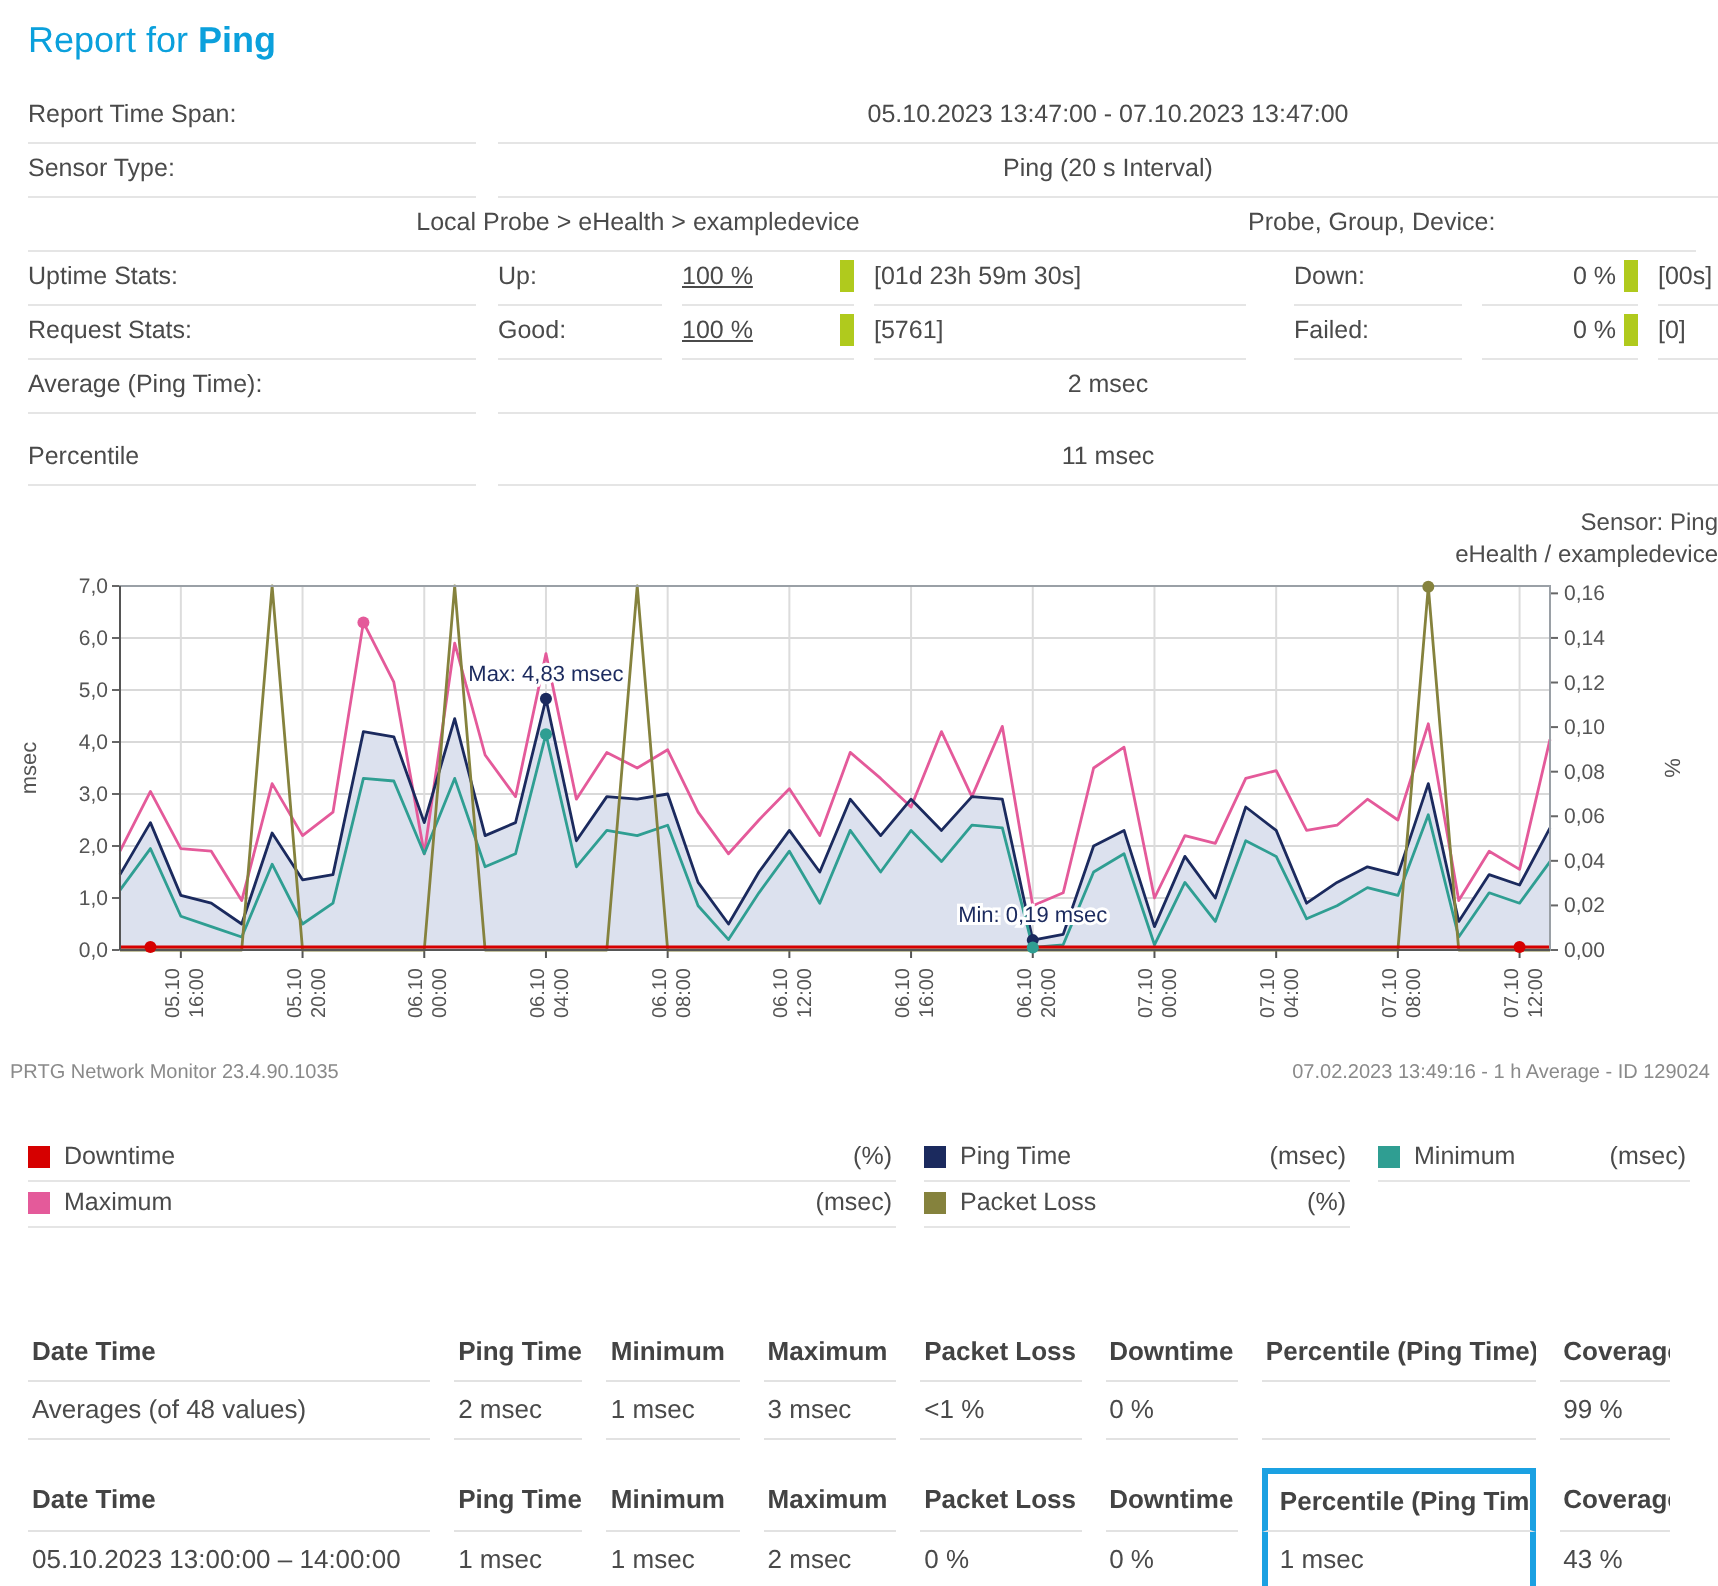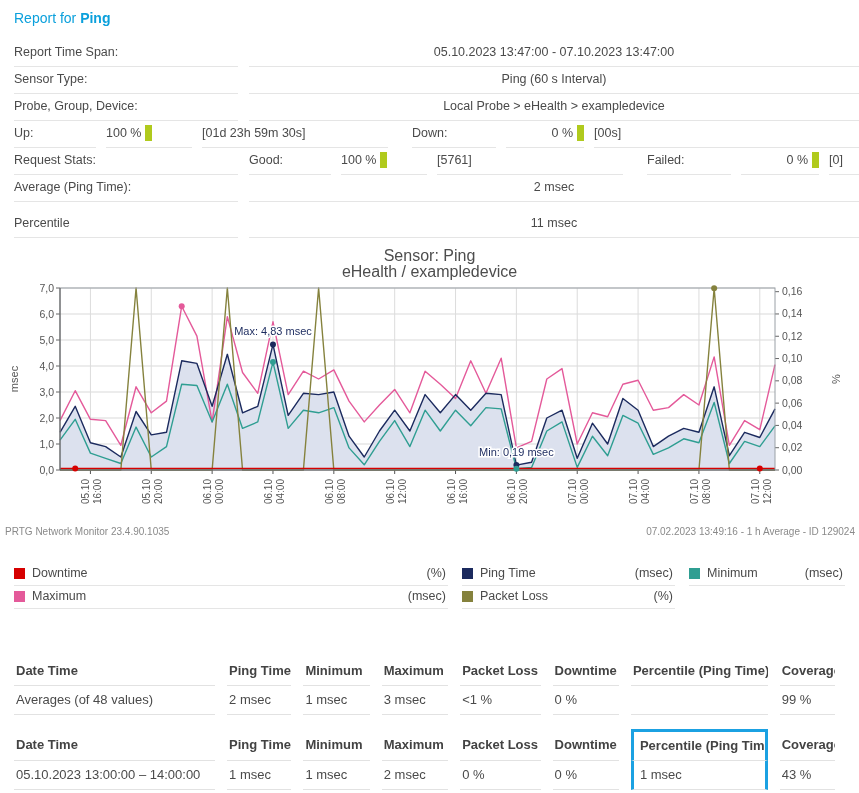--- a/index.html
+++ b/index.html
@@ -1,36 +1,36 @@
 <!DOCTYPE html>
 <html><head>
 <meta charset="utf-8">
 <style>
   html,body{margin:0;padding:0;background:#fff;}
   body{width:859px;font-family:"Liberation Sans",sans-serif;color:#4a4a4a;font-size:12.5px;-webkit-font-smoothing:antialiased;}
   .page{padding:2px 0 10px 0;}
-  .report-title{margin:8px 0 14px 14px;font-size:14px;color:#0ba0dc;font-weight:400;}
+  .report-title{margin:8px 0 14px 14px;font-size:18px;color:#0ba0dc;font-weight:400;}
   .report-title b{font-weight:700;}
   
   .info{margin-left:14px;width:845px;}
   .irow{display:flex;align-items:flex-end;}
   .cell{border-bottom:1px solid #e5e5e5;padding:4px 0 6px 0;line-height:16px;}
   .ilabel{width:224px;margin-right:11px;font-weight:400;color:#4a4a4a;flex:none;}
   .ival{flex:1;text-align:center;}
   .k1{width:82px;margin-right:10px;flex:none;}
-  .pct{width:86px;margin-right:10px;flex:none;display:flex;justify-content:flex-start;align-items:center;}
+  .pct{width:86px;margin-right:10px;flex:none;display:flex;justify-content:space-between;align-items:center;text-decoration:underline;}
   .gbar{display:inline-block;width:7px;height:16px;margin-left:4px;flex:none;}
   .note1{width:186px;margin-right:24px;flex:none;}
   .k2{width:84px;margin-right:10px;flex:none;}
   .pct2{width:78px;margin-right:10px;flex:none;display:flex;justify-content:flex-end;align-items:center;}
   .note2{flex:1;}
   .pct-block{margin-top:9px;}
   
   .chart{margin-top:10px;width:859px;}
-  .ctitle{ text-align:center;color:#4d4d4d;font-size:16px;line-height:16px;}
+  .ctitle{ text-align:right;color:#4d4d4d;font-size:12px;line-height:16px;}
   .chart svg{display:block;margin-top:2px;}
   .cfoot{display:flex;justify-content:space-between;font-size:10px;color:#8a8a8a;padding:0 4px 0 5px;margin-top:-6px;}
   
   .legend{display:grid;grid-template-columns:434px 213px 1fr;column-gap:14px;margin:26px 0 0 14px;width:831px;}
   .leg-item{display:flex;align-items:center;border-bottom:1px solid #e5e5e5;padding:3px 2px 4px 0;line-height:15px;}
   .swatch{width:11px;height:11px;margin-right:7px;flex:none;}
   .leg-unit{margin-left:auto;}
   
   table{border-collapse:separate;border-spacing:12px 0;margin-left:2px;width:845px;table-layout:fixed;}
   .t1{margin-top:48px;}
@@ -48,27 +48,28 @@
 
   <div class="report-title"><span>Report for </span><b>Ping</b></div>
 
   <div class="info">
     <div class="irow">
       <div class="cell ilabel">Report Time Span:</div>
       <div class="cell ival">05.10.2023 13:47:00 - 07.10.2023 13:47:00</div>
     </div>
     <div class="irow">
       <div class="cell ilabel">Sensor Type:</div>
-      <div class="cell ival">Ping (60 s Interval)</div>
-    </div>
-    <div class="irow">
+      <div class="cell ival">Ping (20 s Interval)</div>
+    </div>
+    <div class="irow">
+      <div class="cell ival">Local Probe &gt; eHealth &gt; exampledevice</div>
       <div class="cell ilabel">Probe, Group, Device:</div>
-      <div class="cell ival">Local Probe &gt; eHealth &gt; exampledevice</div>
-    </div>
-    <div class="irow">
+    </div>
+    <div class="irow">
+      <div class="cell ilabel">Uptime Stats:</div>
       <div class="cell k1">Up:</div>
       <div class="cell pct">
           <span>100 %</span>
           <span class="gbar" style="background: rgb(176, 202, 29);"></span>
         </div>
       <div class="cell note1">[01d 23h 59m 30s]</div>
       <div class="cell k2">Down:</div>
       <div class="cell pct2">
           <span>0 %</span>
           <span class="gbar" style="background: rgb(176, 202, 29);"></span>

